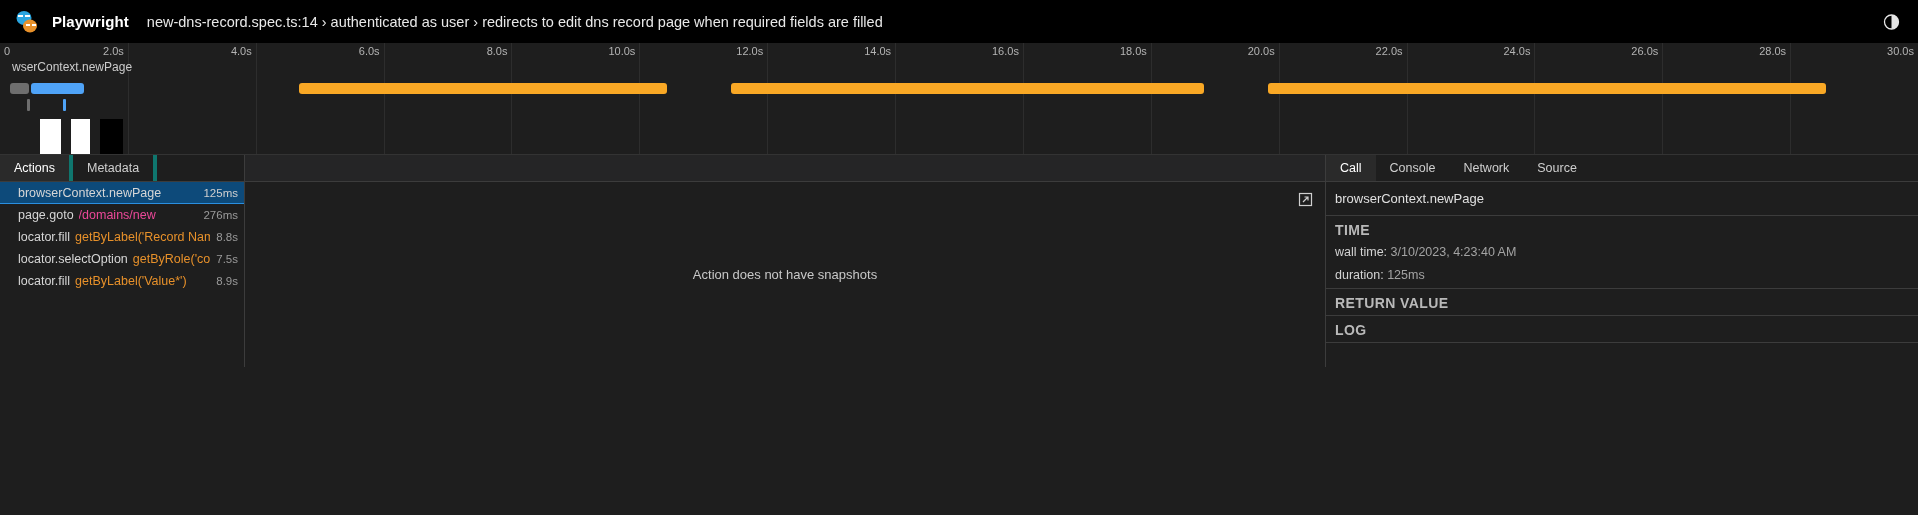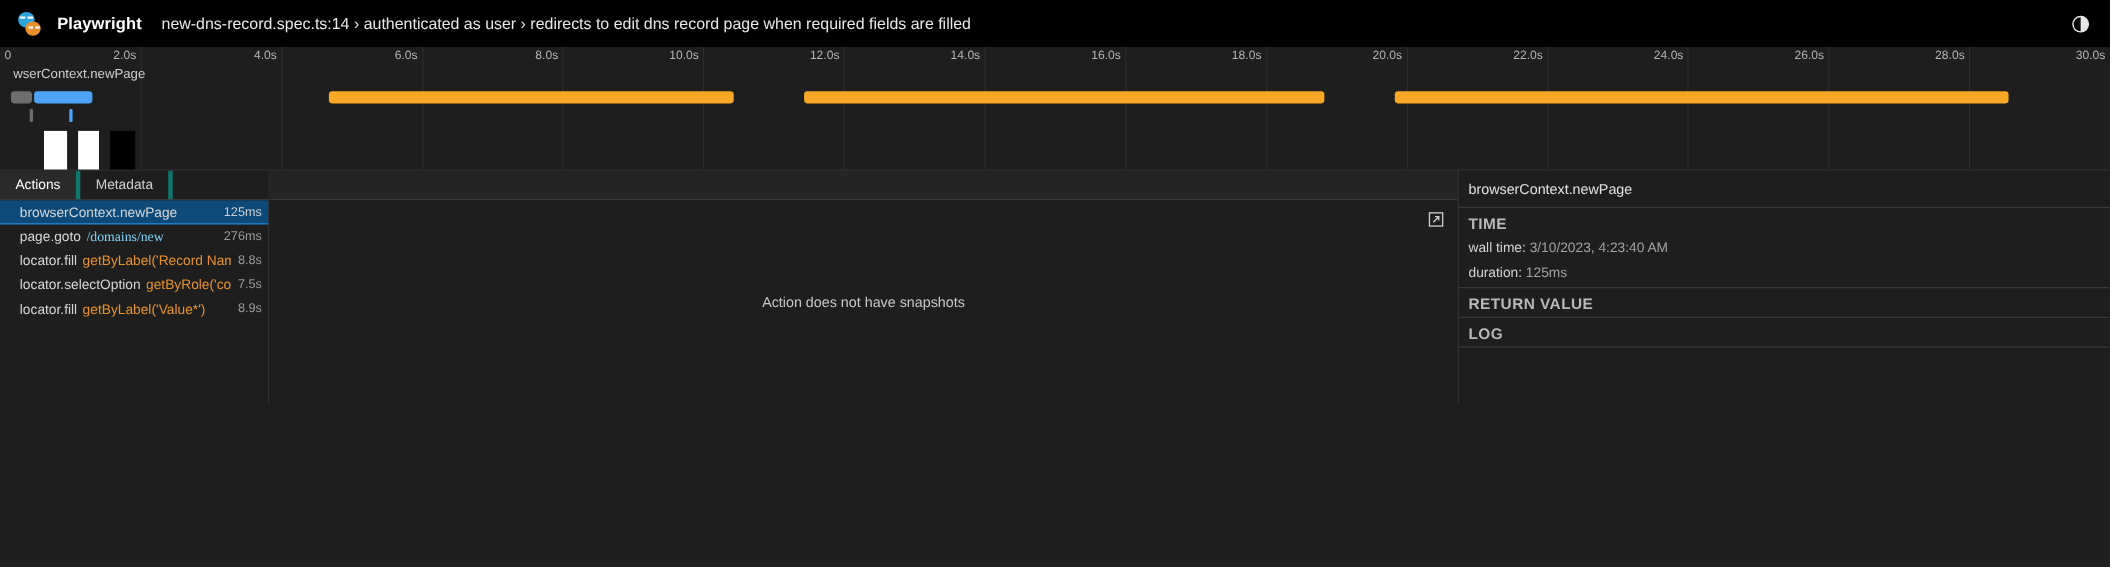--- a/index.html
+++ b/index.html
@@ -91,21 +91,21 @@
   .tab.active { background: #2a2a2a; color: #ffffff; }
   .action-list { flex: 1; overflow: hidden; }
   .action-row {
     height: 22px; display: flex; align-items: center;
     padding: 0 6px 0 18px; font-size: 12.5px; cursor: pointer;
     white-space: nowrap; overflow: hidden;
   }
   .action-row.selected { background: #0d4a7a; border-bottom: 1px solid #2a8fe0; }
   .a-name { color: #d6d6d6; }
   .a-param { margin-left: 5px; overflow: hidden; text-overflow: clip; }
-  .a-param.url { color: #7dd3fc; font-family: Liberation Serif, serif; }
+  .a-param.url { color: #ec4899; }
   .a-param.sel { color: #e8912a; }
   .a-dur { margin-left: auto; color: #9a9a9a; font-size: 11.5px; padding-left: 6px; }
   .action-row.selected .a-dur { color: #cfcfcf; }
 
   
   .snapshot-pane {
     flex: 1; min-width: 0; display: flex; flex-direction: column;
     background: #1e1e1e;
   }
   .snap-toolbar {
@@ -276,20 +276,26 @@
           <svg width="15" height="15" viewBox="0 0 15 15" xmlns="http://www.w3.org/2000/svg">
             <rect x="1.5" y="1.5" width="12" height="12" fill="none" stroke="#cfcfcf" stroke-width="1.2"></rect>
             <path d="M5 10 L10 5 M6.5 5 H10 V8.5" fill="none" stroke="#cfcfcf" stroke-width="1.2"></path>
           </svg>
         </span>
         <span class="snap-msg">Action does not have snapshots</span>
       </div>
     </div>
 
     <div class="details-pane">
+      <div class="details-tabs">
+          <div class="dtab active">Call</div>
+          <div class="dtab">Console</div>
+          <div class="dtab">Network</div>
+          <div class="dtab">Source</div>
+        </div>
       <div class="call-title">browserContext.newPage</div>
       <div id="details-sections">
           <div class="sec-head">TIME</div>
           <div class="kv"><span class="key">wall time: </span><span class="val">3/10/2023, 4:23:40 AM</span></div>
           <div class="kv"><span class="key">duration: </span><span class="val">125ms</span></div>
           <div class="sep"></div>
           <div class="sec-head">RETURN VALUE</div>
           <div class="sep"></div>
           <div class="sec-head">LOG</div>
           <div class="sep"></div>

